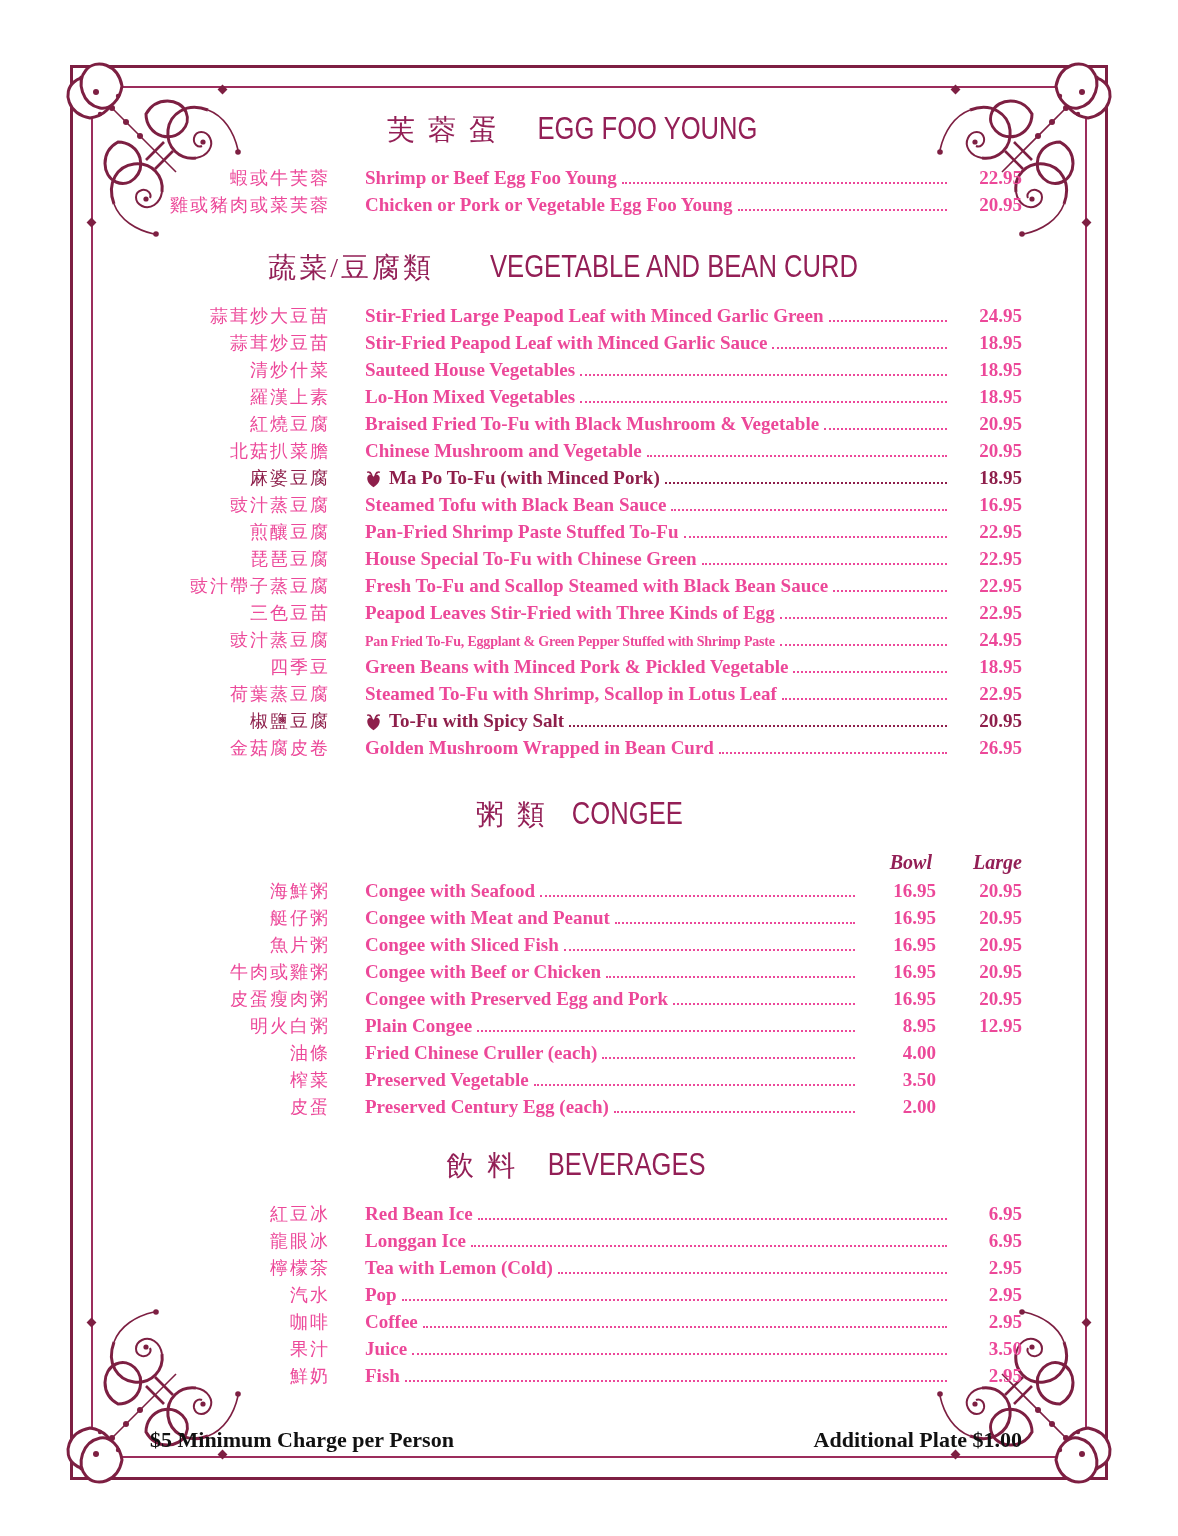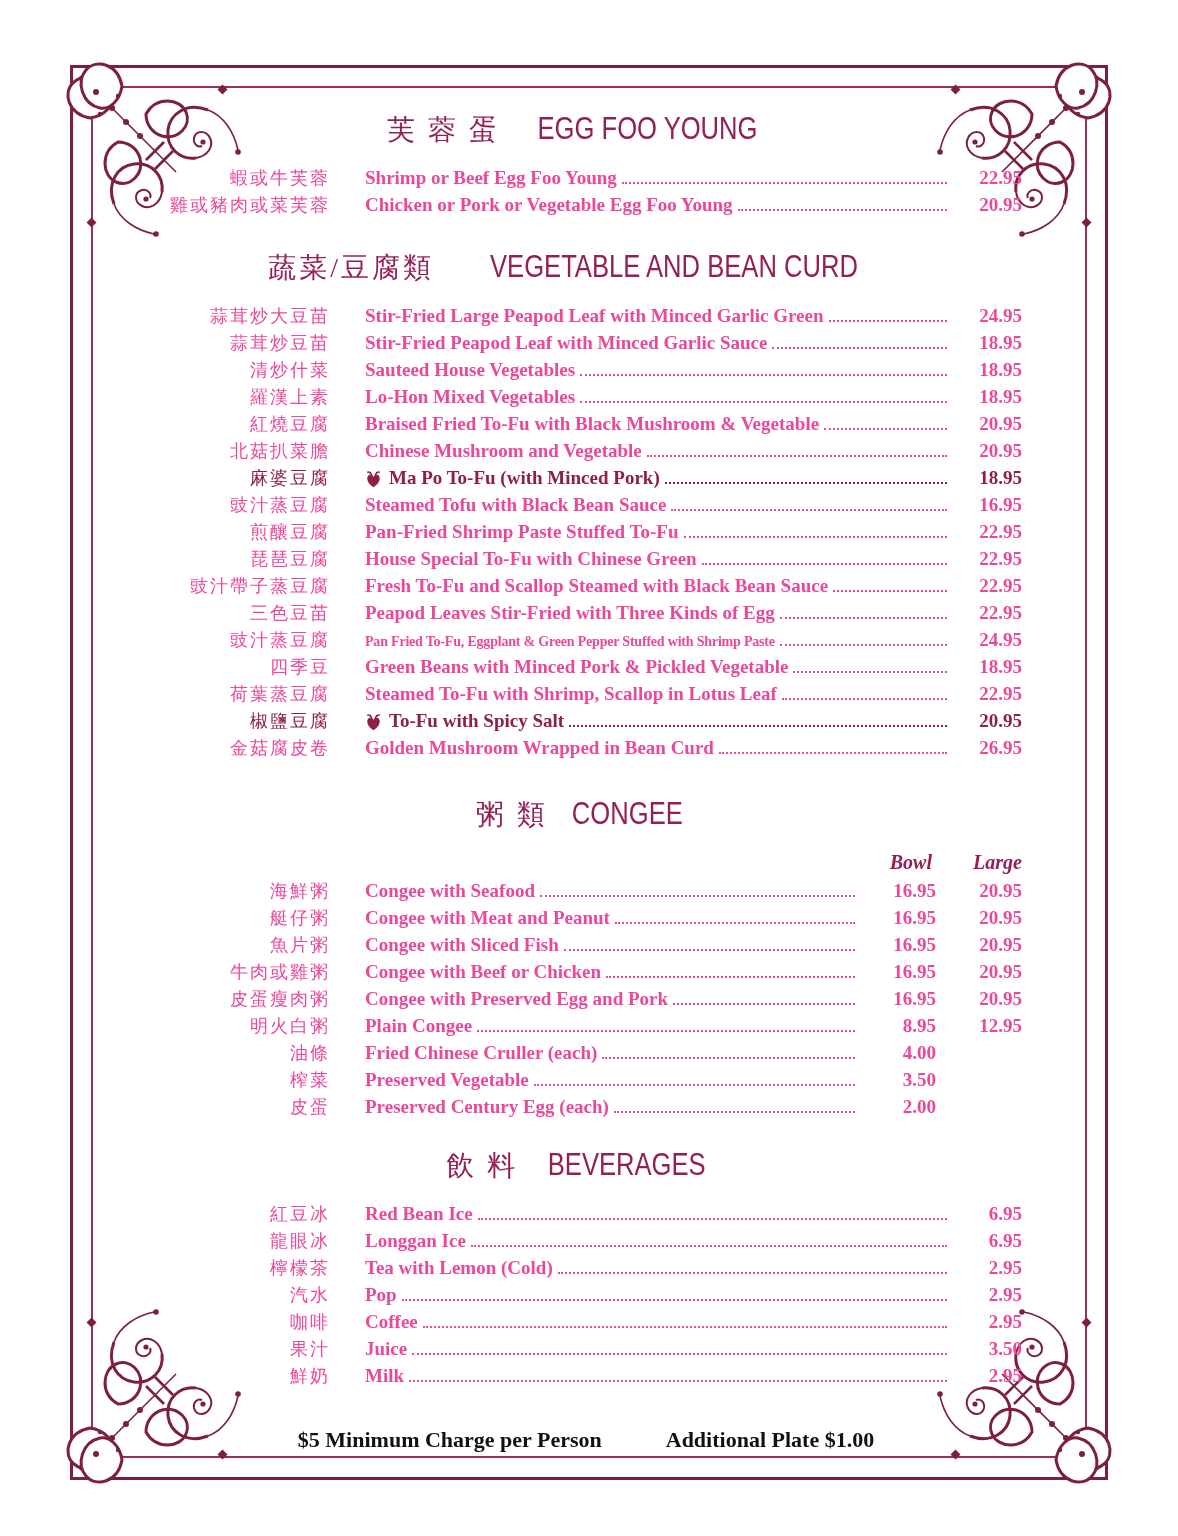--- a/index.html
+++ b/index.html
@@ -43,21 +43,21 @@
     color:#931f56;height:26px;align-items:baseline;margin-bottom:2px;}
   .colhead .spacer{flex:1 1 auto;}
   .colhead .bowl-h{flex:0 0 78px;text-align:right;padding-right:4px;}
   .colhead .large-h{flex:0 0 86px;text-align:right;}
   
   .footer{margin-top:36px;text-align:center;}
   .spicy-note{color:#8e1f4b;font-size:22px;font-weight:bold;display:flex;
     align-items:center;justify-content:center;}
   .spicy-note .chili{width:21px;height:23px;margin-right:9px;}
   .charges{margin-top:9px;font-size:22px;font-weight:bold;color:#111;
-    display:flex;justify-content:center;gap:64px;}
+    display:flex;justify-content:space-between;gap:64px;}
 </style>
 </head>
 <body>
 
 <svg width="0" height="0" style="position:absolute" aria-hidden="true">
   <defs>
     <symbol id="chili-icon" viewBox="0 0 20 22">
       <path fill="currentColor" d="M10,20 C3,16 1,9 4,6.2 C6.4,4 9.2,5.4 10,8 C10.8,5.4 13.6,4 16,6.2 C19,9 17,16 10,20 Z"></path>
       <path fill="none" stroke="currentColor" stroke-width="1.6" d="M8,6 C7,2.5 4.5,1.5 2.5,2.5 M12,6 C13,2.5 15.5,1.5 17.5,2.5"></path>
       <circle cx="6" cy="3" r="1.1" fill="currentColor"></circle>
@@ -350,21 +350,21 @@
         <span class="price">2.95</span>
       </div>
       <div class="row">
         <span class="zh">果汁</span>
         <span class="en">Juice</span>
         <span class="leader"></span>
         <span class="price">3.50</span>
       </div>
       <div class="row">
         <span class="zh">鮮奶</span>
-        <span class="en">Milk</span>
+        <span class="en">Fish</span>
         <span class="leader"></span>
         <span class="price">2.95</span>
       </div>
     </section>
     <div class="footer">
       <div class="charges">
         <span>$5 Minimum Charge per Person</span>
         <span>Additional Plate $1.00</span>
       </div>
     </div>

